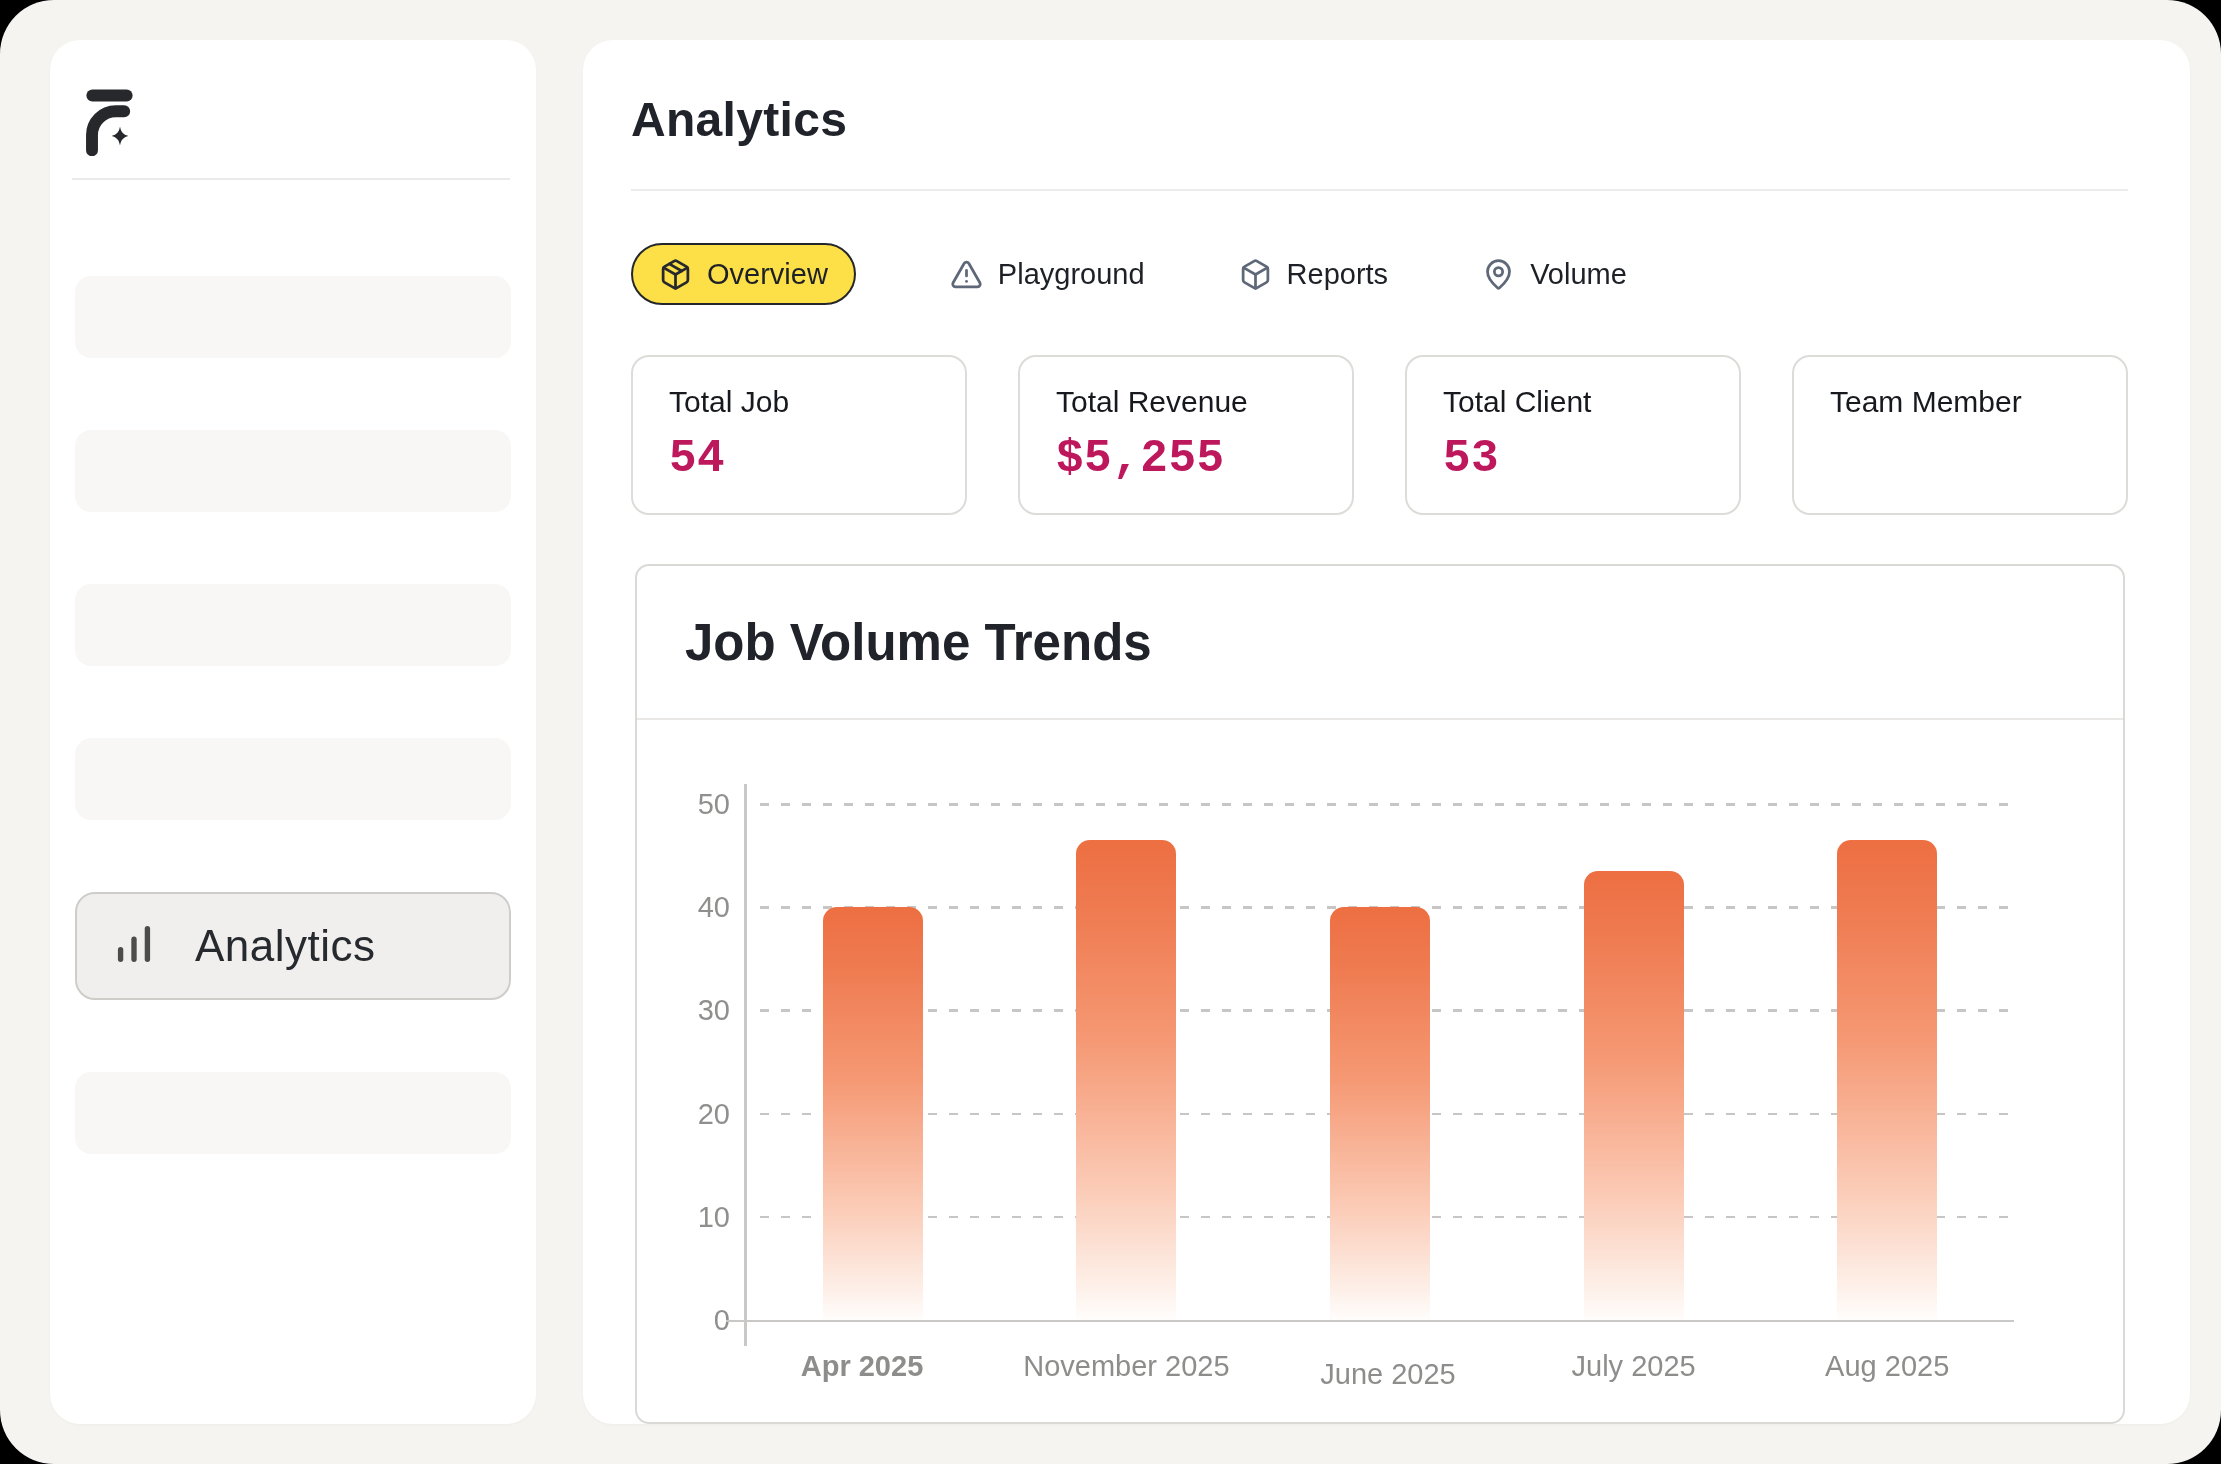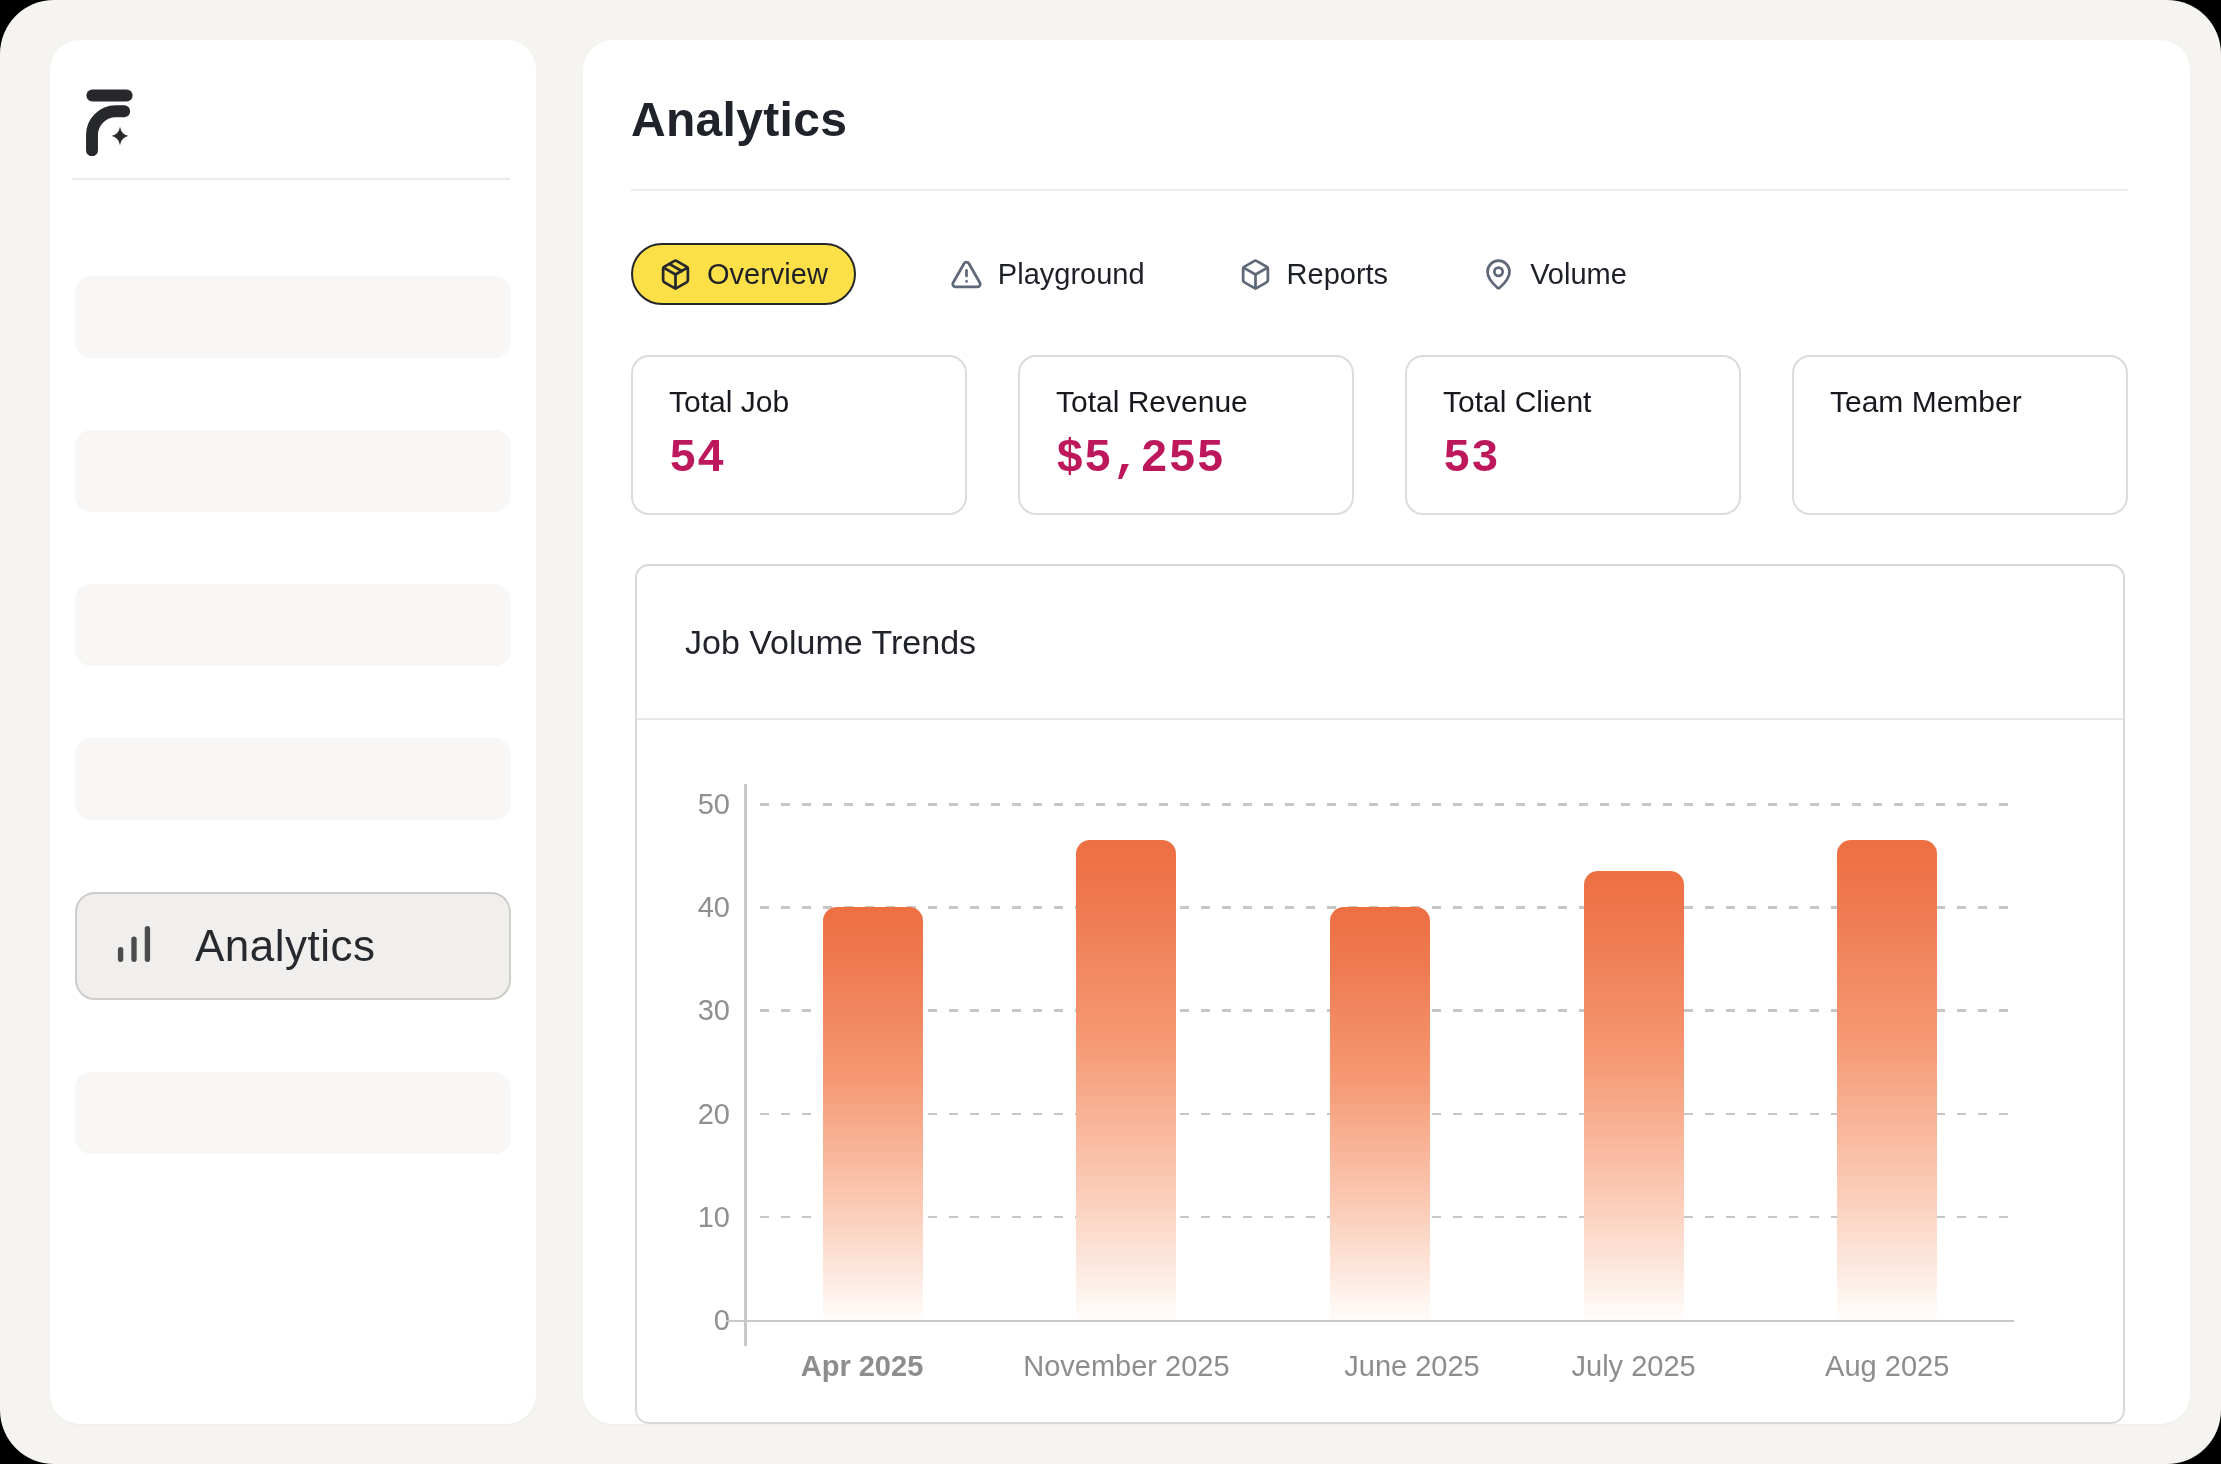--- a/index.html
+++ b/index.html
@@ -68,21 +68,21 @@
   .stat-value { margin-top:14px; font-size:46px; font-weight:700; color:#be185d; letter-spacing:.5px;font-family:Liberation Mono, monospace; }
   
   .chart-card {
     margin-top:49px; margin-left:4px; width:1490px; height:860px;
     border:2px solid #dad9d6; border-radius:14px; background:#fff;
   }
   .chart-header {
     height:154px; display:flex; align-items:center; padding:0 48px;
     border-bottom:2px solid #e9e8e6;
   }
-  .chart-title { font-size:34px; font-weight:400; color:#20242a; }
+  .chart-title { font-size:51px; font-weight:700; color:#20242a; }
   .chart-body { position:relative; height:702px; }
   .plot { position:absolute; left:109px; top:84px; width:1268px; height:516px; }
   .axis-y {
     position:absolute; left:-2px; top:-20px; bottom:-26px; width:2.5px;
     background:#c9c8c6; z-index:3;
   }
   .axis-x {
     position:absolute; left:-20px; right:0; bottom:-2px; height:2.5px;
     background:#c9c8c6; z-index:3;
   }
@@ -217,21 +217,21 @@
             <div class="ytick" style="top: 206.4px;">30</div>
             <div class="gridline" style="top: 102.2px;"></div>
             <div class="ytick" style="top: 103.2px;">40</div>
             <div class="gridline" style="top: -1px;"></div>
             <div class="ytick" style="top: 0px;">50</div>
             <div class="bar" style="left: 126.8px; height: 412.8px;"></div>
             <div class="xtick" style="left: 116px; font-weight: bold;">Apr 2025</div>
             <div class="bar" style="left: 380.4px; height: 479.88px;"></div>
             <div class="xtick" style="left: 380.4px;">November 2025</div>
             <div class="bar" style="left: 634px; height: 412.8px;"></div>
-            <div class="xtick" style="left: 666px;">June 2025</div>
+            <div class="xtick" style="left: 642px; margin-top: 8px;">June 2025</div>
             <div class="bar" style="left: 887.6px; height: 448.92px;"></div>
             <div class="xtick" style="left: 887.6px;">July 2025</div>
             <div class="bar" style="left: 1141.2px; height: 479.88px;"></div>
             <div class="xtick" style="left: 1141.2px;">Aug 2025</div>
           </div>
       </div>
     </section>
   </main>
 </div>
 

